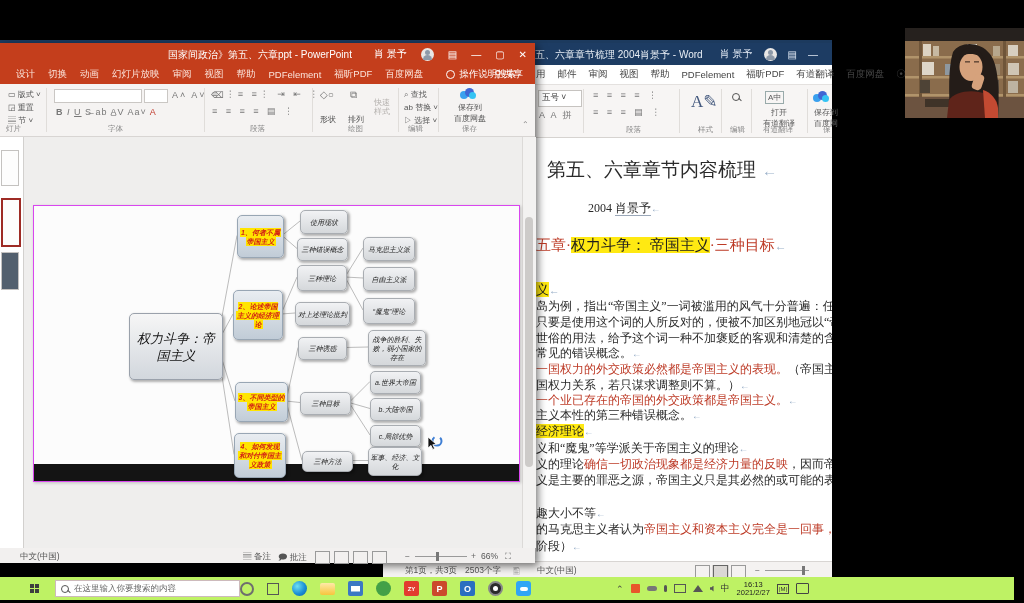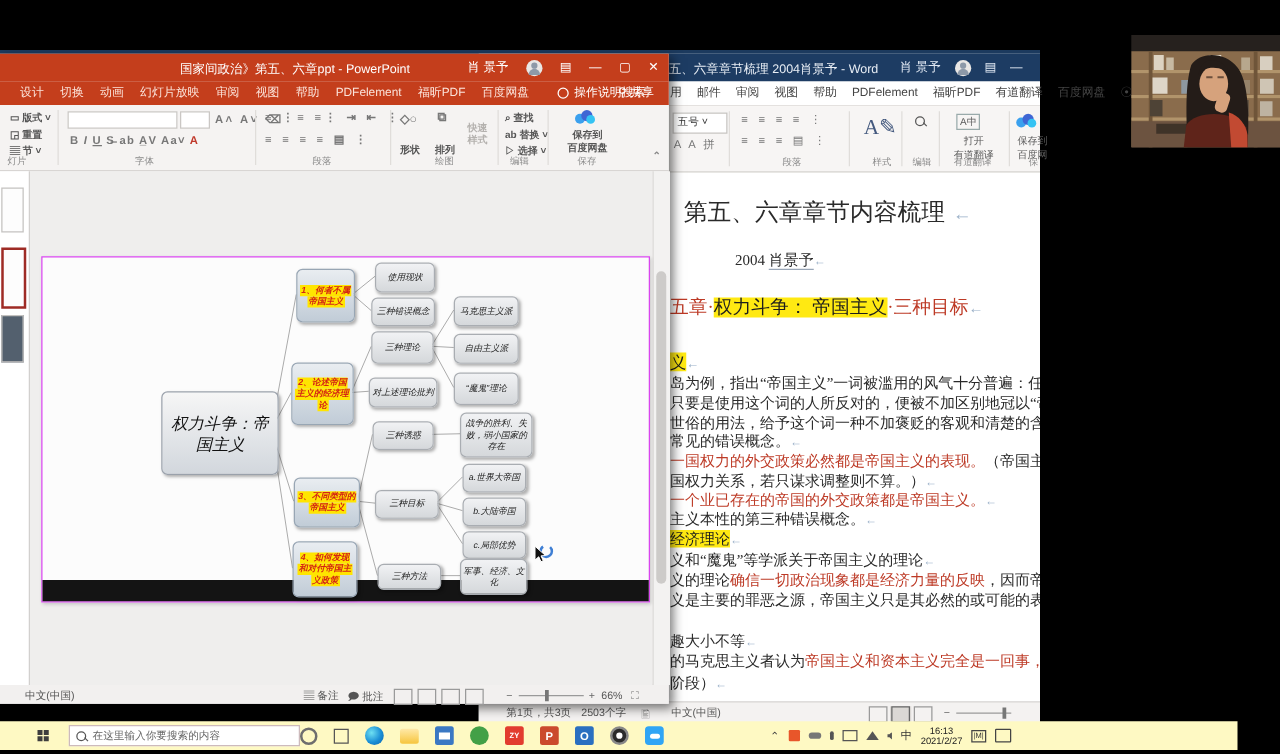--- a/index.html
+++ b/index.html
@@ -40,30 +40,30 @@
   #word-doc-layer{left:0;top:0;width:832px;height:562px;z-index:2;overflow:hidden;pointer-events:none;}
   .doc-line{position:absolute;white-space:nowrap;font-family:"Liberation Serif","DejaVu Serif",serif;color:#2a2a2a;}
   .seg-k{color:#2a2a2a;} .seg-r{color:#bd3a26;}
   .seg-b{color:#2d6fc2;text-decoration:underline;}
   .seg-hl{background:#ffe912;color:#1d1d1d;}
   .seg-m{color:#9ab0c8;font-size:80%;}
   .seg-u{border-bottom:1px solid #9aa7b8;}
   
   #ppt-win{left:0;top:43px;width:535px;height:520px;background:#f1f0ef;z-index:3;box-shadow:3px 3px 8px rgba(0,0,0,.55);}
   #ppt-title{height:22px;background:#c43e1c;position:relative;color:#fff;font-size:10px;}
-  #ppt-title .t{position:absolute;left:144px;top:5px;white-space:nowrap;}
+  #ppt-title .t{position:absolute;left:168px;top:5px;white-space:nowrap;}
   #ppt-title .right{position:absolute;right:8px;top:4px;display:flex;gap:14px;align-items:center;}
   #ppt-tabrow{height:19px;background:#c43e1c;display:flex;align-items:center;padding-left:16px;gap:13px;
               font-size:9.5px;color:#fbe3da;position:relative;}
   .ppt-tab{white-space:nowrap;}
   #ppt-search{display:flex;align-items:center;gap:4px;margin-left:10px;color:#fff;}
   #ppt-share{position:absolute;right:12px;color:#fff;}
   .bulb{width:7px;height:7px;border:1px solid #fff;border-radius:50%;display:inline-block;}
   #ppt-ribbon{height:52px;background:#f5f3f2;border-bottom:1px solid #d8d5d3;position:relative;font-size:8px;color:#555;}
-  #ppt-ribbon .rt{position:absolute;white-space:nowrap;font-weight:bold;}
+  #ppt-ribbon .rt{position:absolute;white-space:nowrap;}
   .fbox{position:absolute;background:#fff;border:1px solid #cac7c4;height:12px;}
   
   #thumb-pane{left:0;top:137px;width:23px;height:411px;background:#fff;border-right:1px solid #d2d0ce;z-index:3;}
   .thumb{position:absolute;left:1px;background:#fdfdfd;border:1px solid #c4c2c0;}
   .thumb.sel{border:2px solid #9e2b25;}
   .thumb.dark{background:#53606e;}
   #ppt-canvas{left:24px;top:137px;width:498px;height:411px;background:#efeeed;z-index:3;}
   #ppt-scroll{left:522px;top:137px;width:13px;height:411px;background:#f3f2f1;border-left:1px solid #dcdad8;z-index:3;}
   #ppt-scroll .th{position:absolute;left:2px;top:80px;width:8px;height:250px;background:#cdcbc9;border-radius:4px;}
   #slide{left:33px;top:205px;width:485px;height:275px;background:#fcfcfc;border:1px solid #d946ef;z-index:4;
@@ -78,21 +78,21 @@
   .mm-topic .mm-line{background:#ffe500;color:#d42314;font-weight:bold;padding:0 1px;}
   .mm-sub{background:linear-gradient(#f1f2f4,#d5d8db);border:1px solid #a9adb2;font-size:7px;line-height:9px;color:#222;}
   #busy-cursor{left:426px;top:434px;width:18px;height:18px;z-index:5;}
   
   #ppt-status{position:absolute;left:0;bottom:0;width:535px;height:15px;background:#f2f0ef;border-top:1px solid #d8d5d3;
               font-size:8.5px;color:#555;}
   #ppt-status .it{position:absolute;top:3px;white-space:nowrap;}
   
   #webcam{left:905px;top:28px;width:119px;height:90px;background:#111;z-index:11;}
   
-  #taskbar{left:0;top:577px;width:990px;height:23px;background:#fef9c3;z-index:10;}
+  #taskbar{left:0;top:577px;width:990px;height:23px;background:#bef264;z-index:10;padding-left:24px;}
   #start-btn{position:absolute;left:30px;top:7px;width:9px;height:9px;display:grid;grid-template-columns:4px 4px;gap:1px;}
   #start-btn i{background:#3e3e3e;display:block;height:4px;}
   #tb-search{position:absolute;left:55px;top:3px;width:178px;height:15px;background:#fff;border:1px solid #cdbabc;
              display:flex;align-items:center;gap:5px;padding-left:5px;font-size:8.5px;color:#666;}
   .mag{width:6px;height:6px;border:1px solid #555;border-radius:50%;position:relative;flex:none;}
   .mag:after{content:"";position:absolute;left:5px;top:5px;width:4px;height:1px;background:#555;transform:rotate(45deg);}
   #tb-apps{position:absolute;left:240px;top:4px;display:flex;gap:13px;align-items:center;}
   .app{width:15px;height:15px;flex:none;display:flex;align-items:center;justify-content:center;
        font-size:6px;font-weight:bold;color:#fff;}
   .app-cortana{border:2px solid #6e6e6e;border-radius:50%;width:10px;height:10px;}

